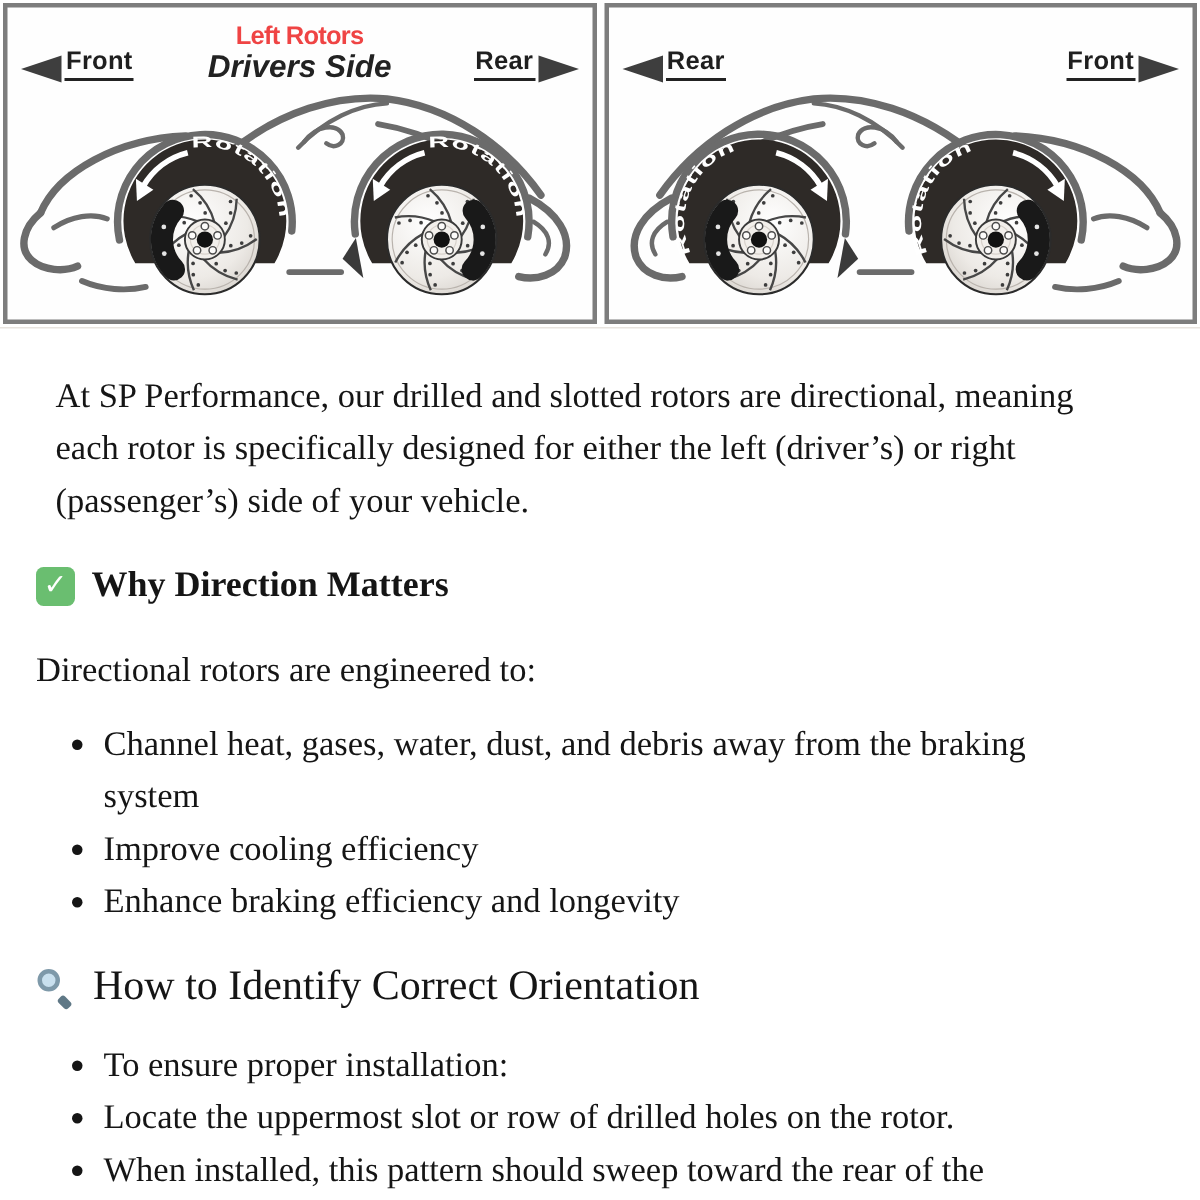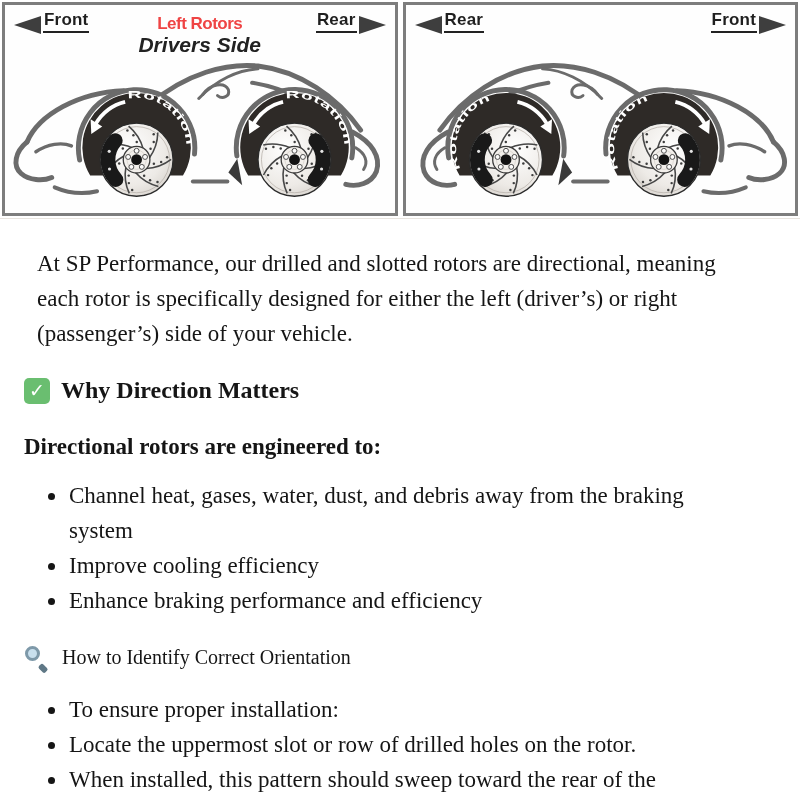--- a/index.html
+++ b/index.html
@@ -9,37 +9,37 @@
 
   
   .diagram { display:flex; gap:5px; padding:2px; height:219px; background:#fff;
     border-bottom:1px solid #e8e4df; }
   .panel { flex:1 1 0; border:3px solid #7d7d7d; background:#fefefe; position:relative;
     display:flex; flex-direction:column; }
   .panel-header { position:relative; height:56px; padding-top:5px; text-align:center;
     font-family:"Liberation Sans", sans-serif; }
   .panel-title { font-weight:bold; font-size:17px; line-height:27px; letter-spacing:-0.5px; color:#ef4444; }
   .panel-subtitle { font-style:italic; font-weight:bold; font-size:21px; line-height:16px; color:#222; }
-  .dir { position:absolute; top:4px; display:flex; align-items:center; gap:2px;
+  .dir { position:absolute; top:25px; display:flex; align-items:center; gap:2px;
     font-weight:bold; font-size:17px; color:#1f1f1f; }
   .dir.left  { left:9px; }
   .dir.right { right:9px; }
   .dir .lbl { border-bottom:2.5px solid #222; padding:0 1px 1px 1px; letter-spacing:0.2px; }
   .tri { width:0; height:0; border-top:9px solid transparent; border-bottom:9px solid transparent; margin-top:7px; }
   .tri.left  { border-right:27px solid #3e3e3e; }
   .tri.right { border-left:27px solid #3e3e3e; }
   .car-svg { display:block; width:100%; height:151px; }
 
   
   article { padding:14px 30px 0 24px; font-size:23px; line-height:35px; }
   .intro { margin:13px; max-width:742px; }
   .section { display:flex; align-items:center; gap:11px; margin:22px 0 0 0; }
   h2.section { font-size:24px; font-weight:bold; }
-  h3.section { font-size:20px; font-weight:normal; }
-  .lead { margin:21px 0 14px 0;font-weight:bold; }
+  h3.section { font-size:28px; font-weight:normal; }
+  .lead { margin:21px 0 14px 0; }
   ul { margin:12px 0 0 0; padding-left:44px; }
   ul.steps { margin-top:17px; }
   li { padding-left:1px; max-width:660px; }
   li::marker { color:#151515; }
 
   
   .check-emoji { flex:none; width:26px; height:26px; background:#6abe70; border-radius:5px;
     display:inline-flex; align-items:center; justify-content:center;
     color:#fff; font-size:19px; font-weight:bold; font-family:"DejaVu Sans", sans-serif; }
   
@@ -325,21 +325,21 @@
   <p class="intro">At SP Performance, our drilled and slotted rotors are directional, meaning each rotor is specifically designed for either the left (driver’s) or right (passenger’s) side of your vehicle.</p>
 
   <h2 class="section">
     <span class="check-emoji">✓</span>
     <span>Why Direction Matters</span>
   </h2>
   <p class="lead">Directional rotors are engineered to:</p>
   <ul class="benefits">
       <li>Channel heat, gases, water, dust, and debris away from the braking system</li>
       <li>Improve cooling efficiency</li>
-      <li>Enhance braking performance and efficiency</li>
+      <li>Enhance braking efficiency and longevity</li>
     </ul>
 
   <h3 class="section">
     <span class="mag-emoji">
         <span class="lens"></span>
         <span class="handle"></span>
       </span>
     <span>How to Identify Correct Orientation</span>
   </h3>
   <ul class="steps">

